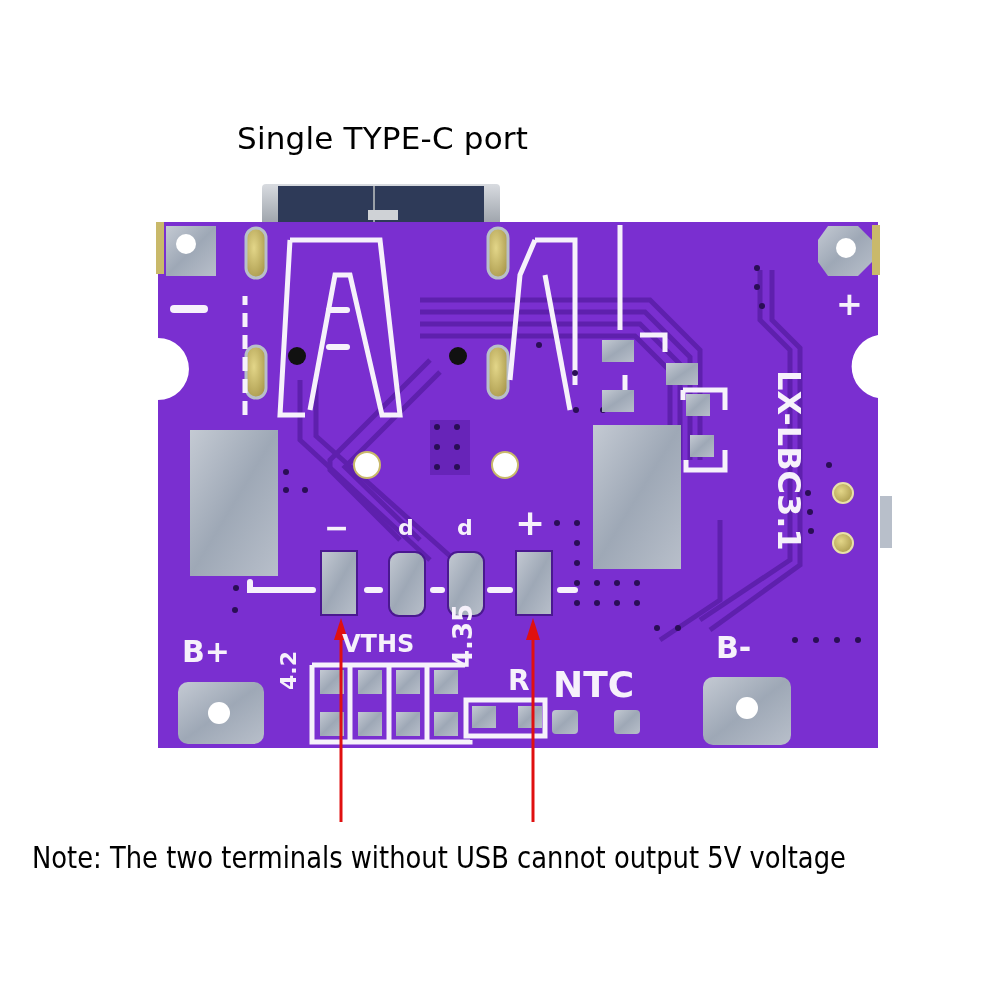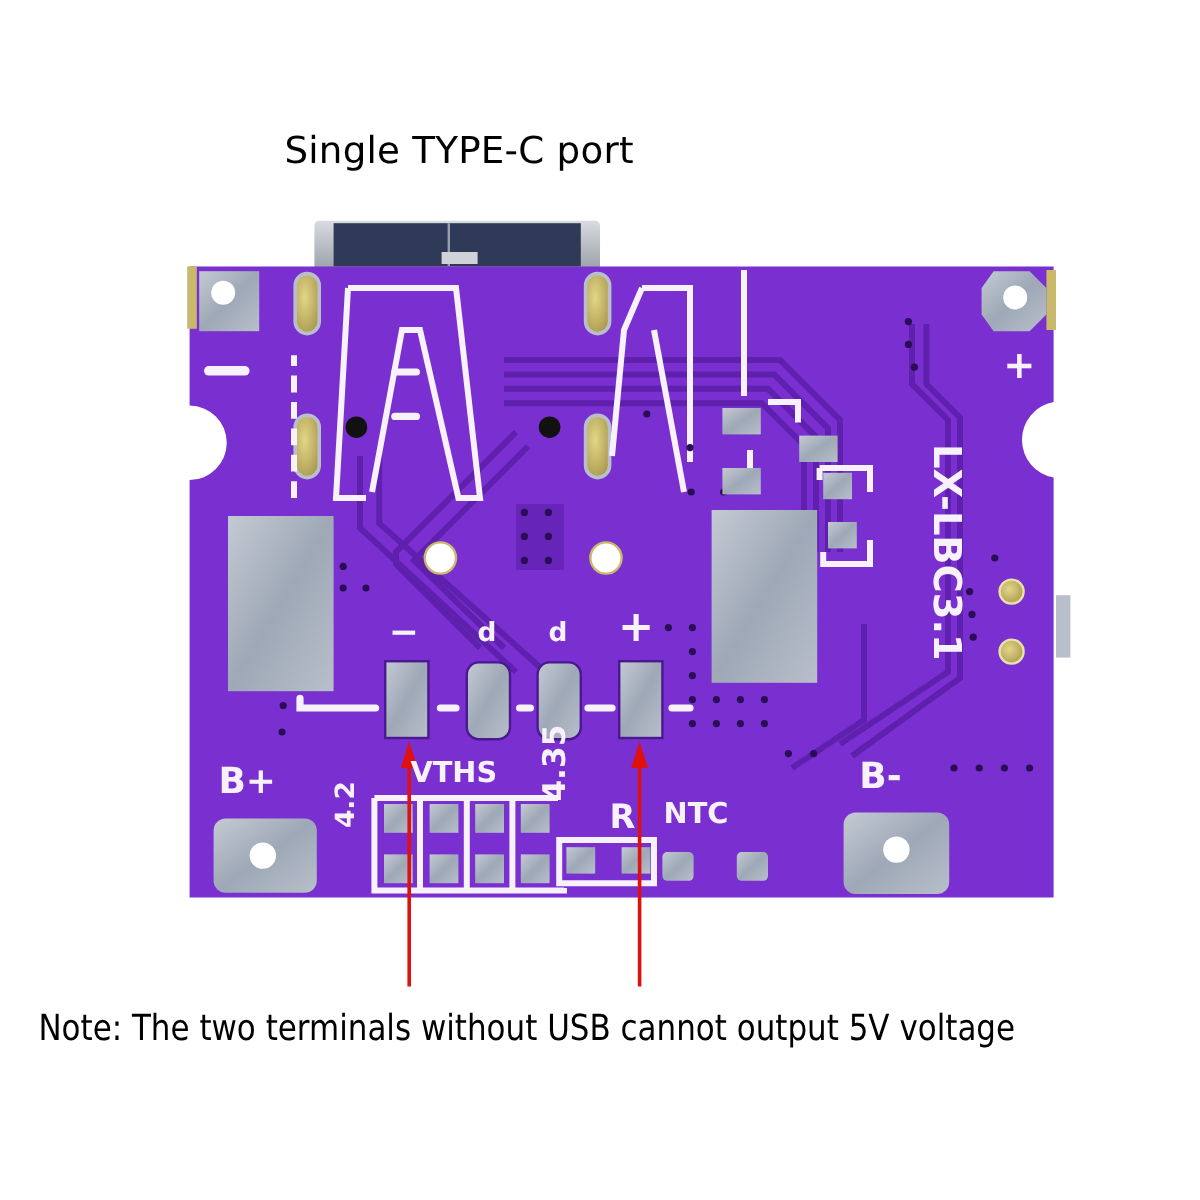--- a/index.html
+++ b/index.html
@@ -1,18 +1,18 @@
 <!DOCTYPE html>
 <html><head>
 <meta charset="utf-8">
 <style>
   html,body{margin:0;padding:0;background:#ffffff;}
   body{width:1000px;height:1000px;position:relative;overflow:hidden;font-family:"DejaVu Sans","Liberation Sans",sans-serif;}
   .caption{position:absolute;color:#000;white-space:nowrap;}
-  .top-caption{left:237px;top:108px;font-size:31px;letter-spacing:0.2px;}
+  .top-caption{left:237px;top:120px;font-size:31px;letter-spacing:0.2px;}
   .bottom-caption{left:32px;top:840px;font-size:30px;transform:scaleX(0.86);transform-origin:left top;}
   .stage{position:absolute;left:0;top:0;width:1000px;height:1000px;}
   .silk{position:absolute;color:#f6f1fb;font-weight:bold;font-family:"DejaVu Sans","Liberation Sans",sans-serif;white-space:nowrap;}
 </style>
 </head>
 <body>
 
 <div class="stage">
 <svg width="1000" height="1000" viewBox="0 0 1000 1000" xmlns="http://www.w3.org/2000/svg">
   <defs>
@@ -211,21 +211,21 @@
 </svg>
 
 
 <div class="silk" style="left:764px;top:370px;font-size:32px;transform:rotate(90deg);transform-origin:left top;left:808px;">LX-LBC3.1</div>
 <div class="silk" style="left:182px;top:634px;font-size:30px;">B+</div>
 <div class="silk" style="left:716px;top:630px;font-size:30px;">B-</div>
 <div class="silk" style="left:342px;top:630px;font-size:24px;">VTHS</div>
 <div class="silk" style="left:448px;top:668px;font-size:26px;transform:rotate(-90deg);transform-origin:left top;">4.35</div>
 <div class="silk" style="left:276px;top:690px;font-size:22px;transform:rotate(-90deg);transform-origin:left top;">4.2</div>
 <div class="silk" style="left:508px;top:664px;font-size:28px;">R</div>
-<div class="silk" style="left:553px;top:664px;font-size:24px;">NTC</div>
+<div class="silk" style="left:553px;top:664px;font-size:36px;">NTC</div>
 <div class="silk" style="left:324px;top:510px;font-size:30px;">−</div>
 <div class="silk" style="left:515px;top:502px;font-size:36px;">+</div>
 <div class="silk" style="left:836px;top:285px;font-size:32px;">+</div>
 <div class="silk" style="left:398px;top:515px;font-size:22px;">d</div>
 <div class="silk" style="left:457px;top:515px;font-size:22px;">d</div>
 </div>
 
 <div class="caption top-caption">Single TYPE-C port</div>
 <div class="caption bottom-caption">Note: The two terminals without USB cannot output 5V voltage</div>
 

